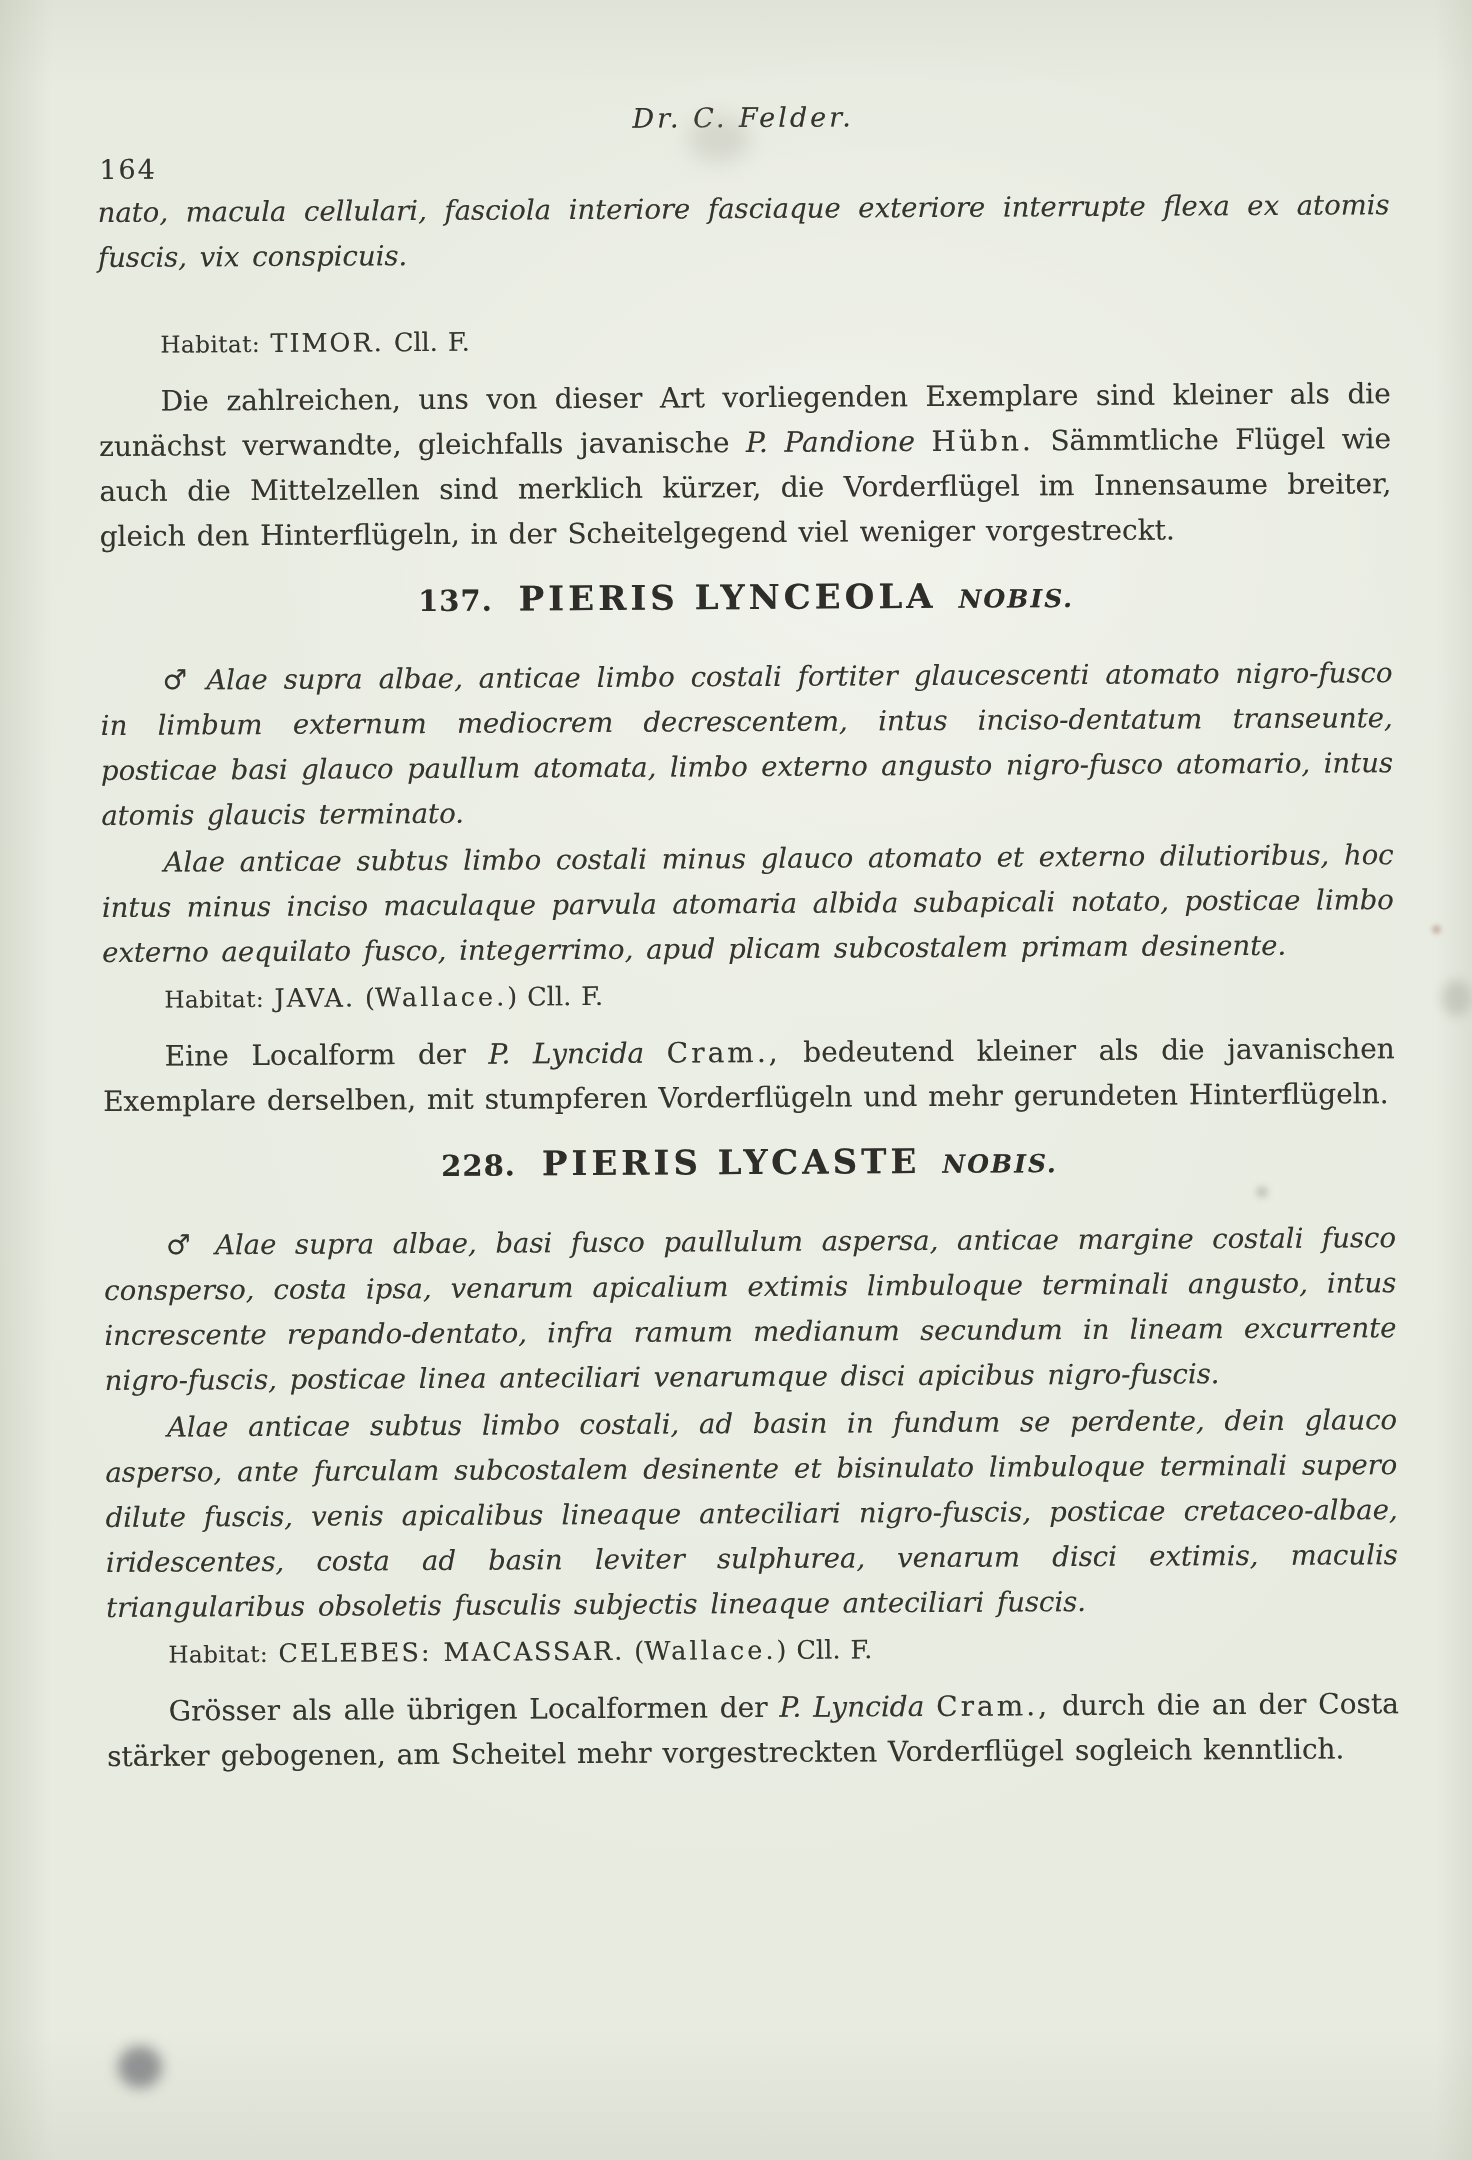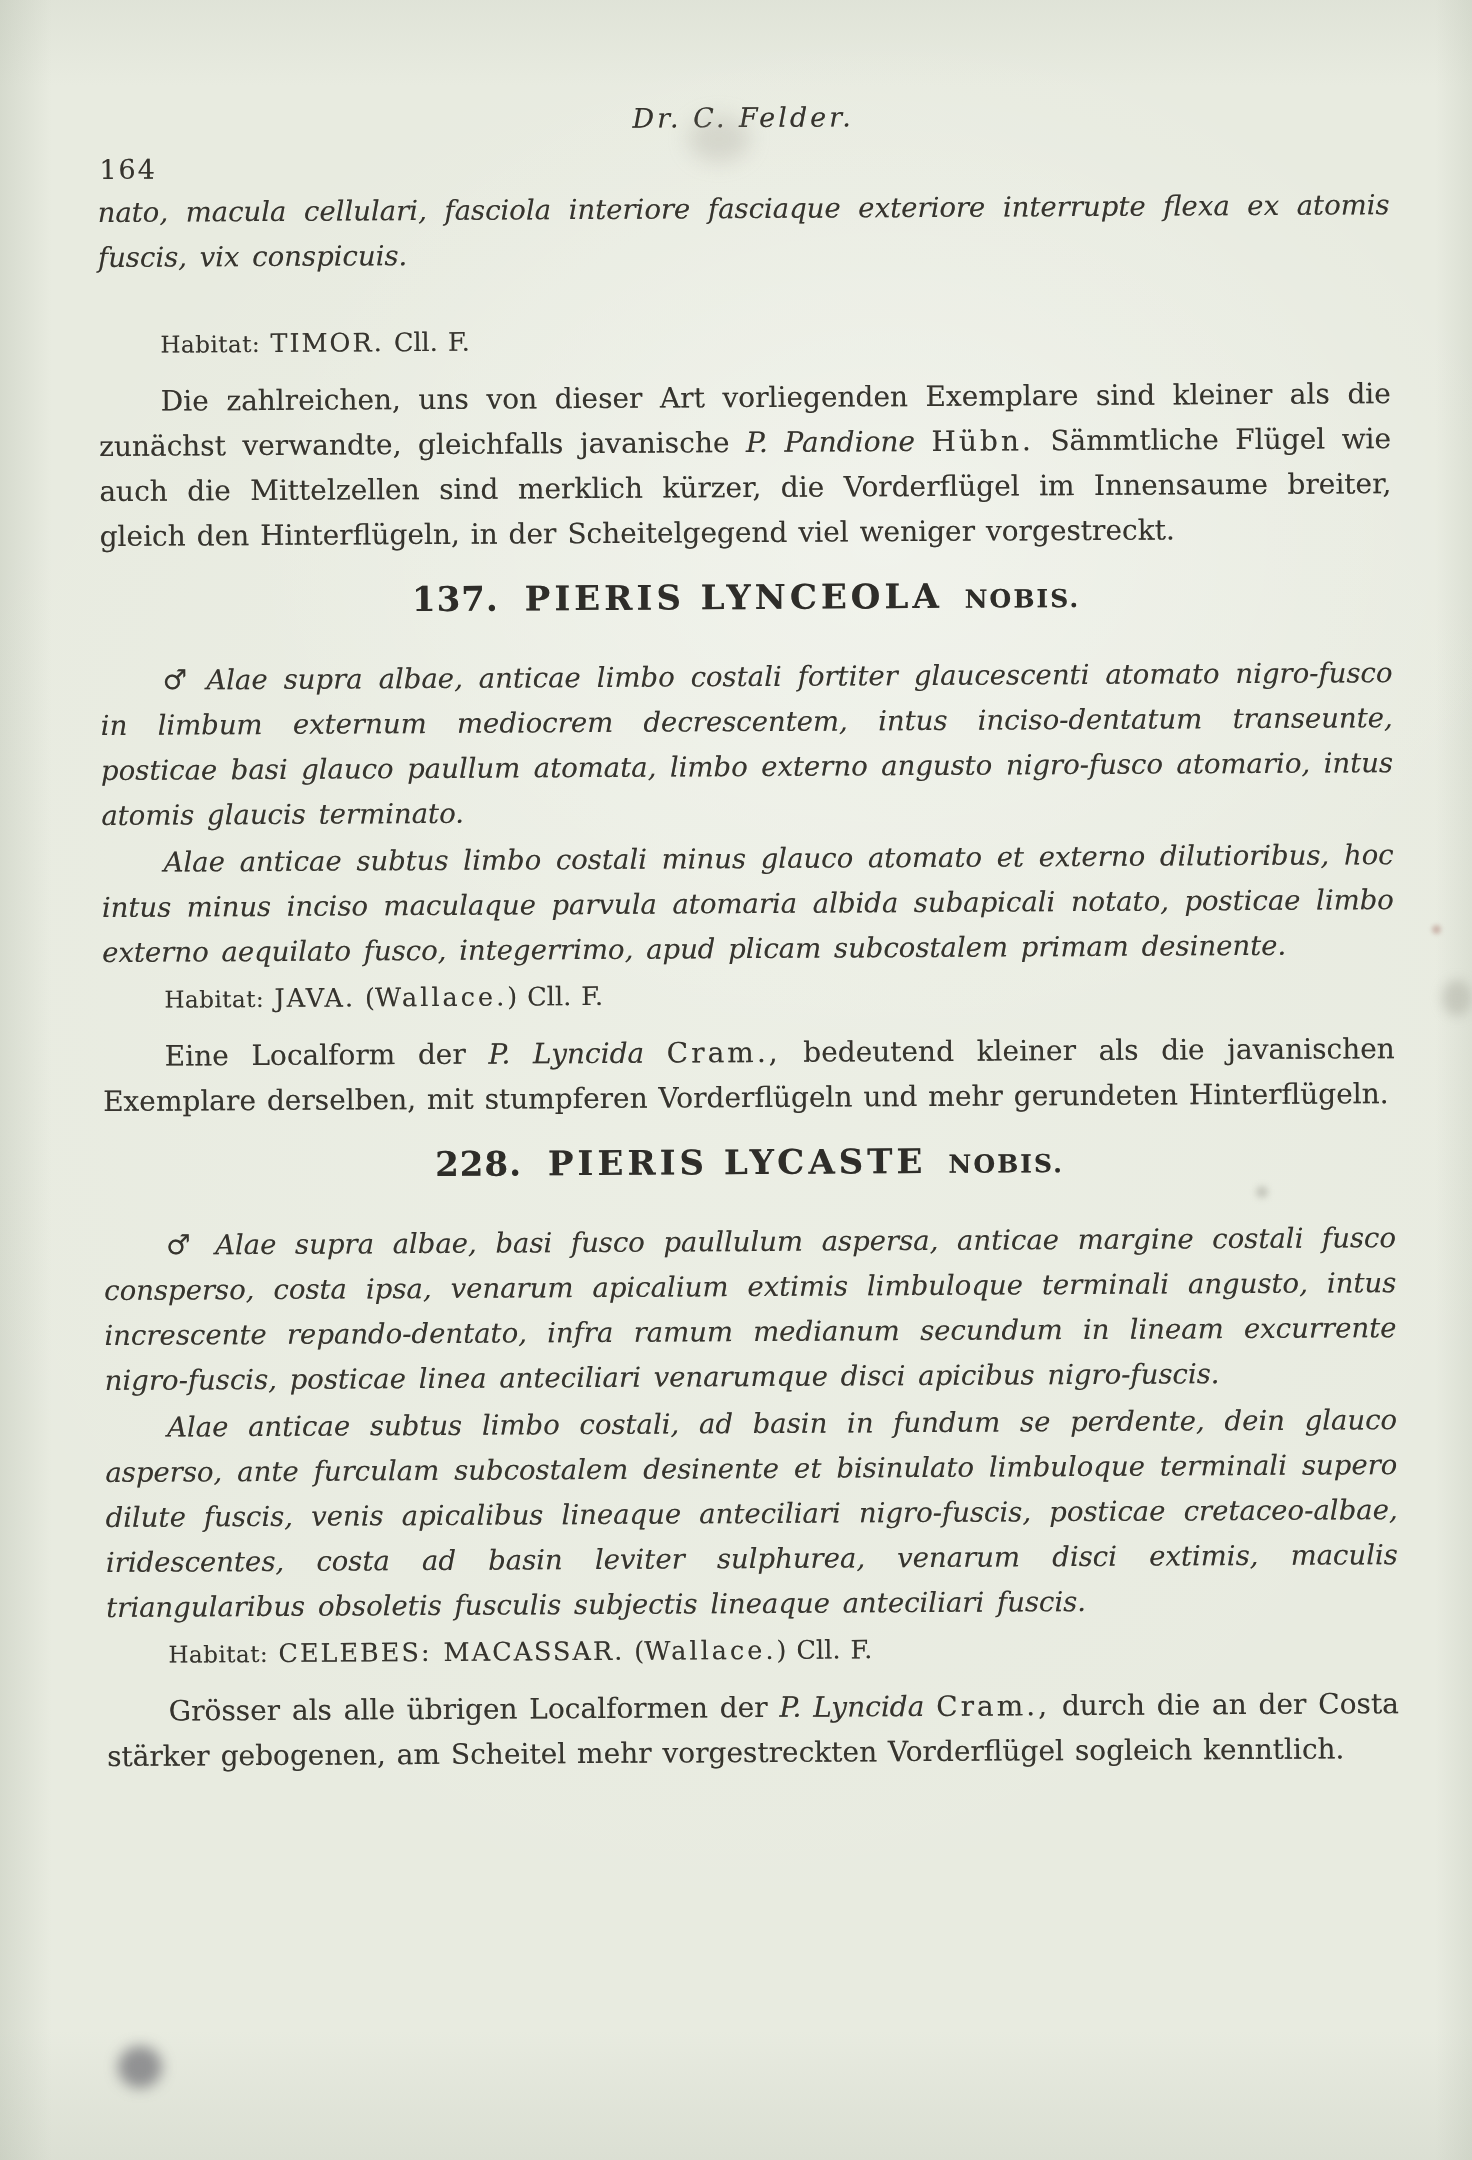--- a/index.html
+++ b/index.html
@@ -26,23 +26,23 @@
   .headtitle{font-style:italic;font-size:27px;letter-spacing:3px;}
   .para{margin:0;font-size:28px;line-height:45px;text-align:justify;word-spacing:2px;}
   .para.indent{text-indent:62px;}
   .latin{font-size:27.5px;word-spacing:4px;}
   .continuation{margin-top:44px;}
   .habitat{margin:6px 0 0 62px;font-size:25.5px;line-height:36px;text-align:left;}
   .continuation + .habitat{margin-top:46px;}
   .habitat + .para{margin-top:16px;}
   .para + .latin{margin-top:2px;}
   .heading{margin:20px 0 28px;text-align:center;line-height:44px;font-weight:bold;color:#2e2d29;}
-  .heading-number{font-size:34px;margin-right:26px;letter-spacing:1px;}
+  .heading-number{font-size:29px;margin-right:26px;letter-spacing:1px;}
   .heading-title{font-size:34px;letter-spacing:4px;margin-right:22px;}
-  .heading-author{font-size:25px;letter-spacing:2px;}
+  .heading-author{font-size:25px;letter-spacing:2px;font-style:italic;}
   .heading + .latin{margin-top:0;}
   .seg-r{font-style:normal;}
   .seg-i{font-style:italic;}
   .seg-sp{letter-spacing:3px;}
   .seg-sc{letter-spacing:2px;}
   .seg-hb{font-weight:normal;font-size:23px;letter-spacing:0.5px;}
   .artifact{position:absolute;border-radius:50%;}
 </style>
 </head>
 <body>

